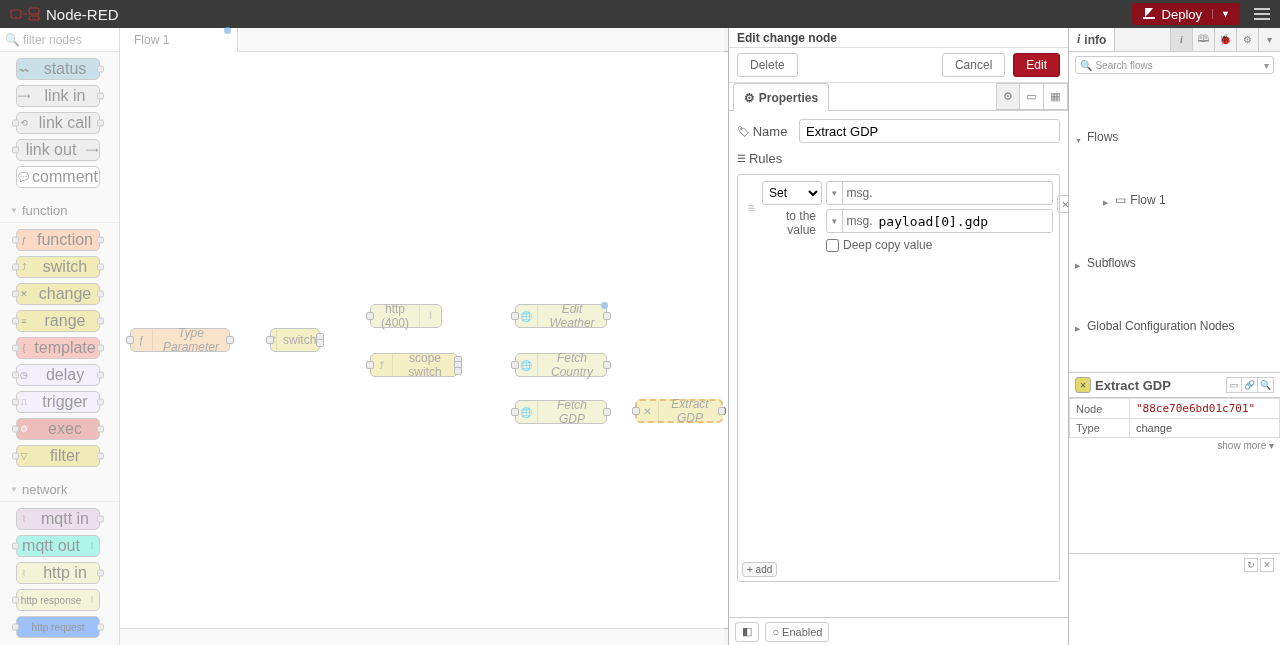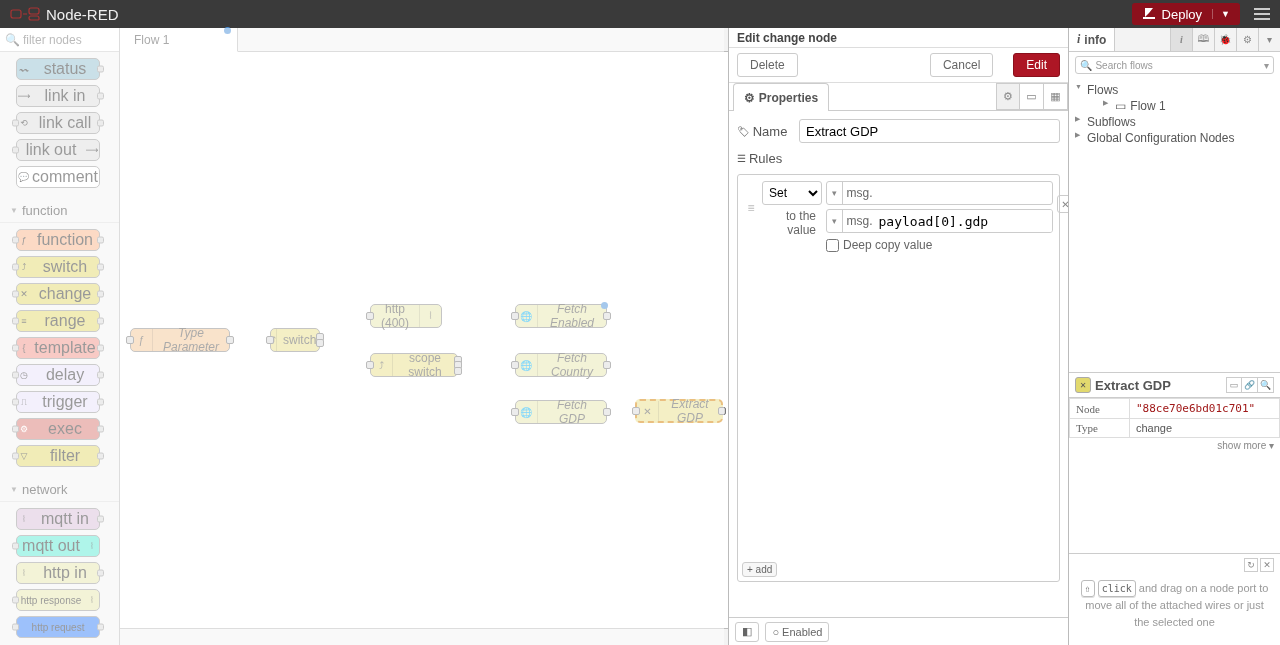--- a/index.html
+++ b/index.html
@@ -73,21 +73,21 @@
 
 .footer-bar { position: absolute; bottom: 0; left: 0; right: 0; height: 17px; background: #f3f3f3; border-top: 1px solid #bbb; display: flex; align-items: center; padding: 0 6px; gap: 4px; }
 .footer-bar .mini-btn { width: 12px; height: 12px; border: 1px solid #bbb; background: #fff; font-size: 8px; display: flex; align-items: center; justify-content: center; color: #888; border-radius: 2px; }
 
 
 .dim-overlay { position: absolute; left: 0; top: 28px; bottom: 0; width: 724px; background: rgba(255,255,255,0.5); pointer-events: none; z-index: 5; }
 
 
 .tray { position: absolute; top: 28px; right: 212px; bottom: 0; width: 340px; background: #fff; border-left: 1px solid #bbb; z-index: 10; display: flex; flex-direction: column; }
 .tray-header { height: 20px; padding: 0 8px; font-size: 12px; font-weight: bold; color: #444; display: flex; align-items: center; border-bottom: 1px solid #ddd; }
-.tray-actions { display: flex; padding: 5px 8px; gap: 20px; border-bottom: 1px solid #ddd; }
+.tray-actions { display: flex; padding: 5px 8px; gap: 8px; border-bottom: 1px solid #ddd; }
 .tray-actions button { height: 24px; padding: 0 12px; border-radius: 3px; border: 1px solid #ccc; background: #fff; font-size: 12px; color: #666; cursor: pointer; }
 .tray-actions .spacer { flex: 1; }
 .tray-actions .done { background: #ad1625; color: #fff; border-color: #8a101c; }
 .props-tab { display: flex; height: 28px; border-bottom: 1px solid #ccc; align-items: stretch; }
 .props-tab-label { padding: 0 10px; display: flex; align-items: center; gap: 4px; border: 1px solid #ccc; border-bottom: none; border-top-left-radius: 4px; border-top-right-radius: 4px; margin-left: 4px; background: #fff; margin-bottom: -1px; font-size: 12px; font-weight: bold; color: #555; }
 .props-tab-icons { margin-left: auto; display: flex; gap: 0; }
 .props-tab-icons .ib { width: 24px; display: flex; align-items: center; justify-content: center; border: 1px solid #ccc; border-left: none; color: #888; font-size: 11px; cursor: pointer; }
 .props-tab-icons .ib:first-child { border-left: 1px solid #ccc; background: #f0f0f0; }
 .tray-body { flex: 1; padding: 8px; overflow-y: auto; }
 .form-row { display: flex; align-items: center; margin-bottom: 8px; }
@@ -113,34 +113,34 @@
 
 .sidebar { position: absolute; right: 0; top: 28px; bottom: 0; width: 212px; background: #fff; border-left: 1px solid #bbb; z-index: 15; display: flex; flex-direction: column; }
 .sb-tabs { height: 24px; display: flex; border-bottom: 1px solid #ccc; background: #f3f3f3; }
 .sb-tab-active { display: flex; align-items: center; padding: 0 8px; background: #fff; border-right: 1px solid #ccc; gap: 4px; font-size: 12px; font-weight: bold; color: #555; }
 .sb-icons { margin-left: auto; display: flex; }
 .sb-icons .sbi { width: 22px; display: flex; align-items: center; justify-content: center; border-left: 1px solid #ccc; color: #888; font-size: 10px; cursor: pointer; }
 .sb-icons .sbi.active { background: #e0e0e0; }
 .sb-search { padding: 4px 6px; }
 .sb-search-input { display: flex; align-items: center; border: 1px solid #ccc; border-radius: 3px; height: 18px; padding: 0 4px; font-size: 10px; color: #999; }
 .sb-tree { padding: 4px 6px; flex: none; }
-.tree-item { display: flex; align-items: flex-start; gap: 4px; font-size: 12px; color: #555; padding: 1px 0; cursor: pointer; }
+.tree-item { display: flex; align-items: flex-end; gap: 4px; font-size: 12px; color: #555; padding: 1px 0; cursor: pointer; margin-top: 47px; }
 .tree-arrow { font-size: 7px; color: #888; width: 8px; }
 .tree-item.subsub { padding-left: 28px; }
 .sb-spacer { flex: 1; }
 
 .sb-node-header { display: flex; align-items: center; padding: 4px 6px; border-top: 1px solid #ccc; border-bottom: 1px solid #ccc; gap: 4px; }
 .nh-icon { width: 16px; height: 16px; background: #e2d96e; border-radius: 3px; border: 1px solid #aaa; display: flex; align-items: center; justify-content: center; font-size: 8px; }
 .nh-title { font-weight: bold; font-size: 13px; color: #555; }
 .nh-btns { margin-left: auto; display: flex; gap: 0; }
 .nh-btns .nhb { width: 16px; height: 16px; border: 1px solid #ccc; border-left: none; font-size: 9px; display: flex; align-items: center; justify-content: center; color: #888; cursor: pointer; }
 .nh-btns .nhb:first-child { border-left: 1px solid #ccc; }
 .sb-table { width: 100%; font-size: 11px; border-collapse: collapse; }
 .sb-table td { border: 1px solid #ddd; padding: 3px 6px; }
-.sb-table .k { color: #666; width: 60px; font-family: Liberation Serif, serif; }
+.sb-table .k { color: #666; width: 60px; }
 .sb-table .v-id { color: #a01818; font-family: monospace; }
 .show-more { text-align: right; font-size: 10px; color: #888; padding: 2px 6px; cursor: pointer; }
 
 .sb-help { border-top: 1px solid #ccc; padding: 4px 6px; position: relative; height: 92px; }
 .sb-help-hdr { display: flex; justify-content: flex-end; gap: 2px; }
 .sb-help-hdr .hb { width: 14px; height: 14px; border: 1px solid #ccc; font-size: 9px; display: flex; align-items: center; justify-content: center; color: #888; cursor: pointer; }
 .sb-help-text { font-size: 11px; color: #999; text-align: center; padding: 8px 4px; line-height: 1.5; }
 .kbd { display: inline-block; border: 1px solid #bbb; border-radius: 3px; padding: 0 3px; font-family: monospace; font-size: 10px; color: #666; box-shadow: 0 1px 0 #ddd; }
 </style>
 </head>
@@ -337,21 +337,21 @@
       <div class="fnode c-switch" style="left:250px; top:301px; width:88px; background:#e8df8a;">
         <span class="icon-cap">⤴</span>
           <span class="body" style="font-style:normal">scope switch</span>
         <span class="port in"></span>
         <span class="port out" style="top:25%"></span>
           <span class="port out" style="top:50%"></span>
           <span class="port out" style="top:75%"></span>
       </div>
       <div class="fnode" style="left:395px; top:252px; width:92px; background:#e7e7ae;">
         <span class="icon-cap">🌐</span>
-          <span class="body">Fetch Enabled</span>
+          <span class="body">Edit Weather</span>
         <span class="port in"></span>
           <span class="port out"></span>
         <span class="blue-dot"></span>
       </div>
       <div class="fnode" style="left:395px; top:301px; width:92px; background:#e7e7ae;">
         <span class="icon-cap">🌐</span>
           <span class="body">Fetch Country</span>
         <span class="port in"></span>
           <span class="port out"></span>
       </div>
@@ -520,18 +520,14 @@
   </tbody>
     </table>
   <div class="show-more">show more ▾</div>
   <div style="height:100px"></div>
 
   <div class="sb-help">
     <div class="sb-help-hdr">
       <div class="hb">↻</div>
       <div class="hb">✕</div>
     </div>
-    <div class="sb-help-text">
-      <span class="kbd">⇧</span>
-      <span class="kbd">click</span><span> and drag on a node port to move all of the attached wires or just the selected one</span>
-    </div>
   </div>
 </div>
 
 </body></html>

